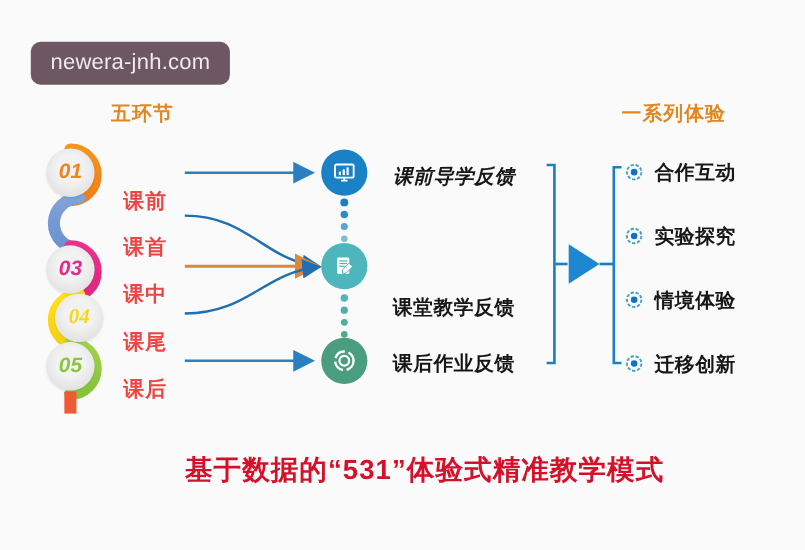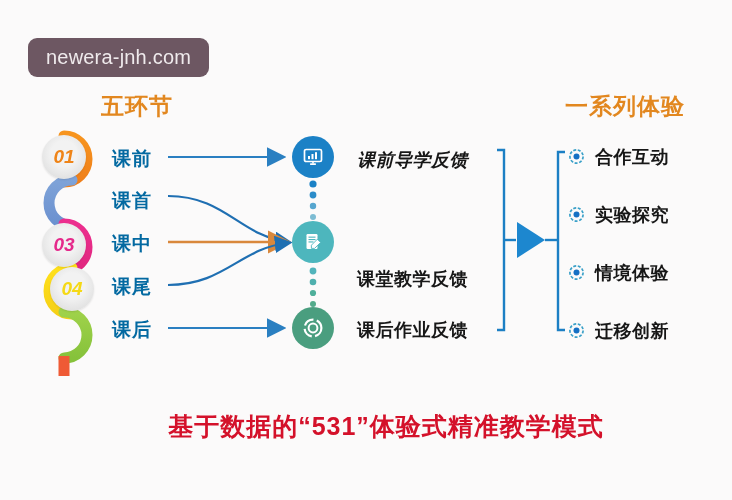--- a/index.html
+++ b/index.html
@@ -34,21 +34,21 @@
     letter-spacing: 0.2px;
     line-height: 1;
     z-index: 40;
   }
 
   
   .col-header {
     position: absolute;
     color: #e2871f;
     font-weight: bold;
-    font-size: 23px;
+    font-size: 18px;
     letter-spacing: 1px;
     white-space: nowrap;
     z-index: 20;
   }
   #hdr-left   { left: 101px; top: 79px; }
   #hdr-mid    { left: 264px; top: 79px; }
   #hdr-right  { left: 565px; top: 79px; }
 
   
   svg.layer {
@@ -73,24 +73,25 @@
     font-weight: bold;
     font-style: italic;
     z-index: 12;
     background: radial-gradient(circle at 50% 42%, #f2f2f2 38%, #e3e3e3 72%, #dadada 100%);
     box-shadow: 0 1px 2px rgba(0,0,0,0.10);
   }
   .stage-label {
     position: absolute;
     font-size: 19px;
     font-weight: bold;
-    color: #0369a1;
+    color: #ef4444;
     white-space: nowrap;
     z-index: 14;
     letter-spacing: 1px;
+    margin-top: 24px;
   }
 
   
   .feedback-icon {
     position: absolute;
     width: 42px;
     height: 42px;
     border-radius: 50%;
     z-index: 14;
     display: flex;
@@ -249,27 +250,30 @@
     <span>课首</span>
   </div>
 
   <div class="stage-num" style="left:42px; top:211px; color:#e52a8b;">
     <span>03</span>
   </div>
   <div class="stage-label" style="left:112px; top:219px;">
     <span>课中</span>
   </div>
 
-  <div class="stage-num" style="left:50px; top:255px; color:#f5d916;">
+  <div class="stage-num" style="left:50px; top:255px; color:#f5d916;font-family:Liberation Serif, serif;">
     <span>04</span>
   </div>
   <div class="stage-label" style="left:112px; top:262px;">
     <span>课尾</span>
   </div>
 
+  <div class="stage-num" style="left:42px; top:299px; color:#8cc63f;">
+    <span>05</span>
+  </div>
   <div class="stage-label" style="left:112px; top:305px;">
     <span>课后</span>
   </div>
 
   <div class="feedback-icon" style="left:292px; top:124px; background:#1b81c6;">
     <svg width="24" height="24" viewBox="0 0 24 24">
       <rect x="3.5" y="4.5" width="17" height="12" rx="1.6" fill="none" stroke="#ffffff" stroke-width="1.7"></rect>
       <rect x="7" y="11" width="2" height="3.2" fill="#ffffff"></rect>
       <rect x="10.5" y="9" width="2" height="5.2" fill="#ffffff"></rect>
       <rect x="14" y="7.2" width="2" height="7" fill="#ffffff"></rect>

